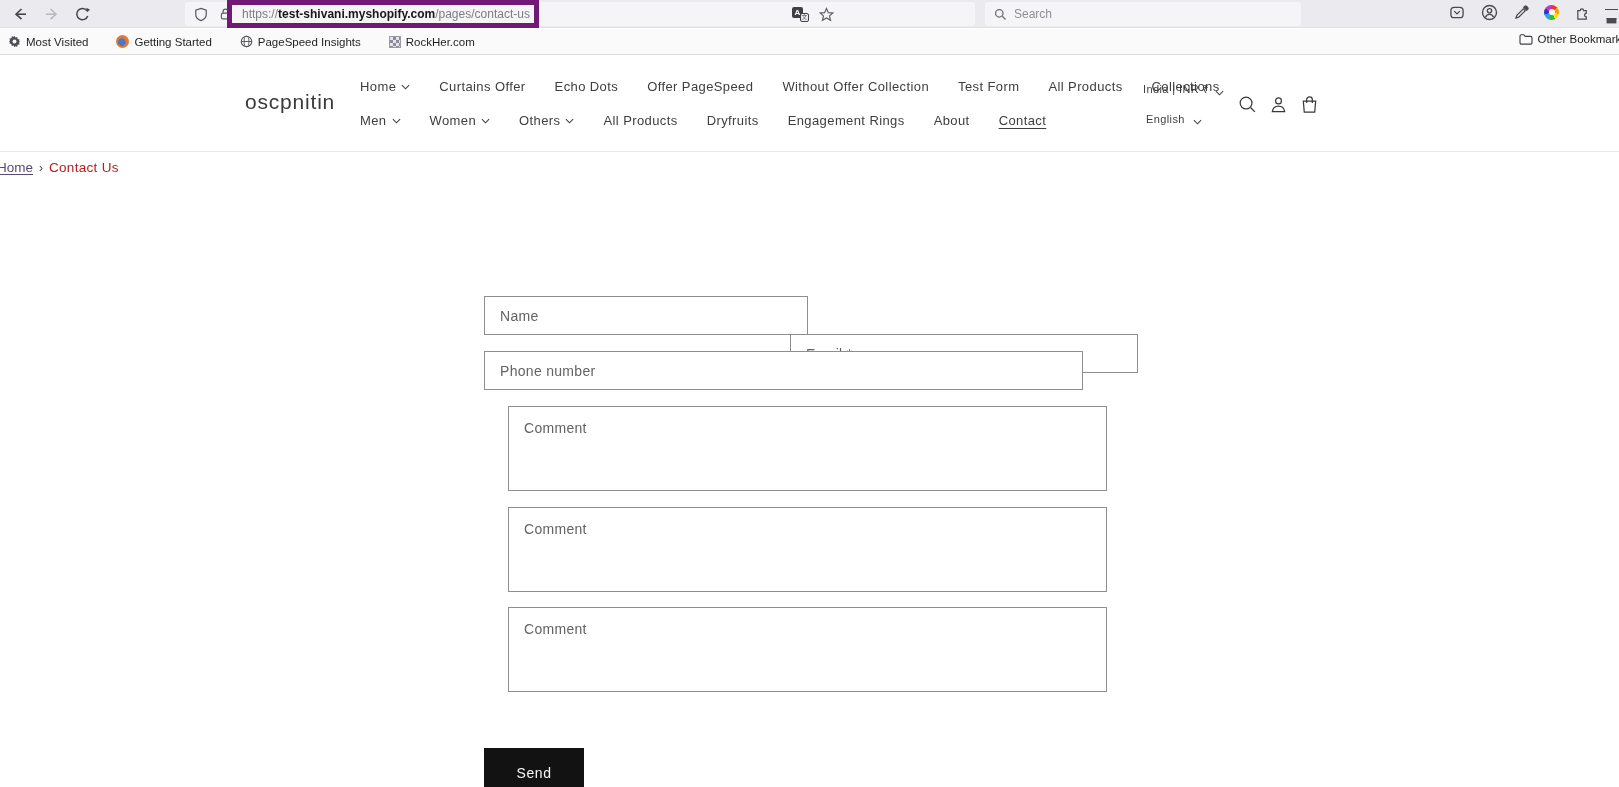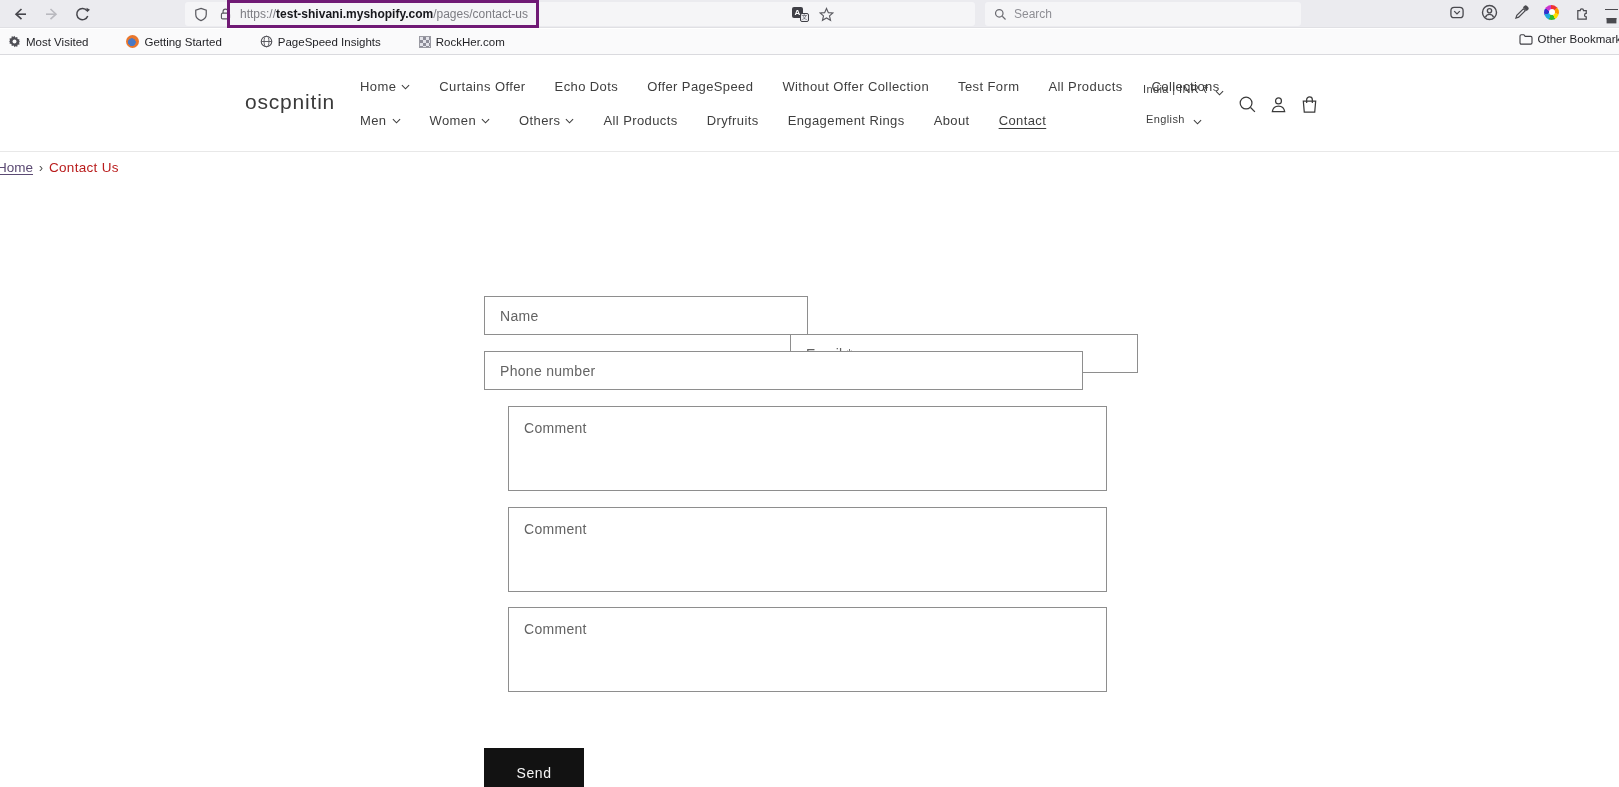--- a/index.html
+++ b/index.html
@@ -8,21 +8,21 @@
   .canvas { position:relative; width:1619px; height:787px; overflow:hidden; background:#fff; }
 
   
   .toolbar { position:absolute; left:0; top:0; width:1619px; height:28px;
              background:#ebebef; border-bottom:1px solid #e0e0e4; }
   .nav-btn { position:absolute; top:3px; width:24px; height:22px; display:flex;
              align-items:center; justify-content:center; cursor:pointer; }
   .urlbar { position:absolute; left:185px; top:2px; width:790px; height:24px;
             background:#f5f5f7; border-radius:3px; display:flex; align-items:center; }
   .url-highlight { position:absolute; left:42px; top:-2px; width:312px; height:28px;
-                   border:3px solid #701a75; display:flex; align-items:center; padding-left:10px;
+                   border:5px solid #701a75; display:flex; align-items:center; padding-left:10px;
                    background:transparent; }
   .url-text { font-size:12px; color:#7c7c82; white-space:nowrap; }
   .url-text b { color:#17171b; font-weight:bold; }
   .searchbar { position:absolute; left:985px; top:2px; width:316px; height:24px;
                background:#f5f5f7; border-radius:3px; display:flex; align-items:center;
                padding-left:9px; gap:7px; }
   .searchbar .ph { font-size:12px; color:#8e8e94; }
   .tb-icons { position:absolute; top:3px; display:flex; align-items:center; gap:14px; }
   .chrome-ic { width:18px; height:18px; display:flex; align-items:center; justify-content:center; cursor:pointer; }
   .hamburger { width:13px; height:9px; border-top:1.6px solid #4a4a4f;
@@ -32,21 +32,21 @@
   .colorwheel::after { content:""; position:absolute; left:4.5px; top:4.5px; width:6px; height:6px;
                        border-radius:50%; background:#fff; }
   .translate-ic { position:relative; width:17px; height:15px; }
   .translate-ic .b1 { position:absolute; left:0; top:0; width:11px; height:11px; background:#3f3f46;
                       border-radius:2px; color:#fff; font-size:8px; font-weight:bold; text-align:center; line-height:11px; }
   .translate-ic .b2 { position:absolute; right:0; bottom:0; width:9px; height:9px; background:#ebebef;
                       border:1.3px solid #3f3f46; border-radius:2px; font-size:6px; line-height:7px; text-align:center; color:#3f3f46; }
 
   .bookmarks { position:absolute; left:0; top:29px; width:1619px; height:26px;
                background:#fafafb; border-bottom:1px solid #dadade;
-               display:flex; align-items:center; padding-left:8px; gap:38px; }
+               display:flex; align-items:center; padding-left:8px; gap:28px; }
   .bm { display:flex; align-items:center; gap:5px; cursor:pointer; }
   .bm .lbl { font-size:11.5px; color:#1f1f23; }
   .ff-ball { width:13px; height:13px; border-radius:50%;
              background:radial-gradient(circle at 45% 55%, #4a79c4 0 36%, #e8762d 40% 78%, #f6b01e 100%); }
   .checker { width:12px; height:12px; border:1px solid #9a9aa2;
              background:conic-gradient(#8d8d98 25%, #e4e4ea 0 50%, #8d8d98 0 75%, #e4e4ea 0);
              background-size:6px 6px; }
   .bm-right { position:absolute; right:-8px; top:4px; display:flex; align-items:center; gap:5px; white-space:nowrap; }
 
   

